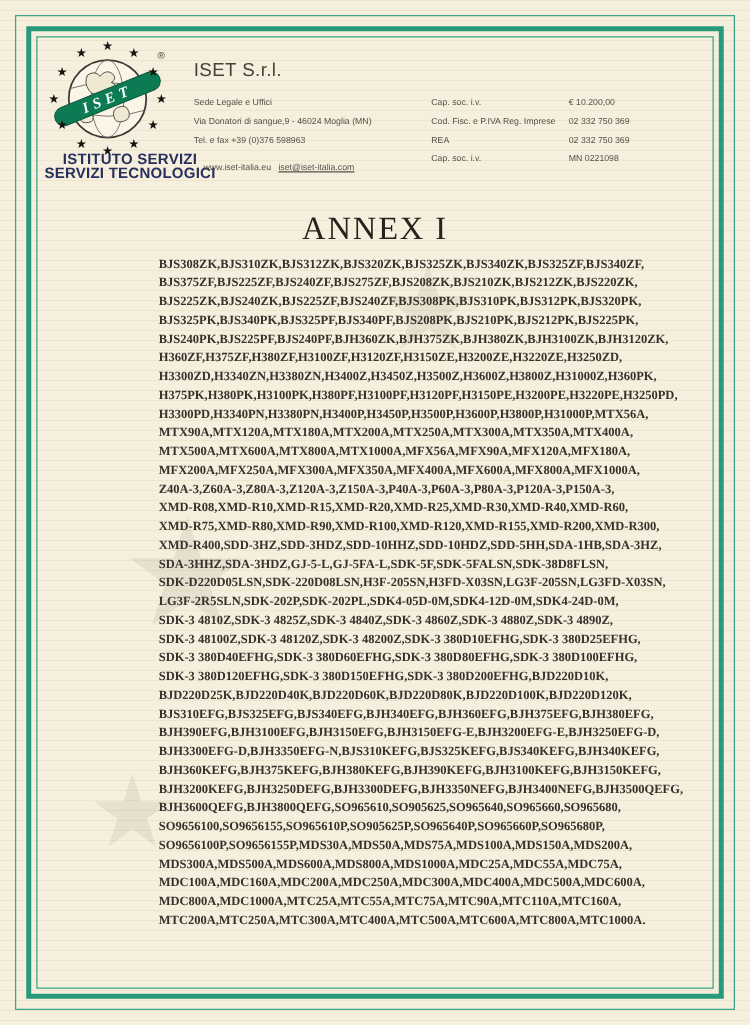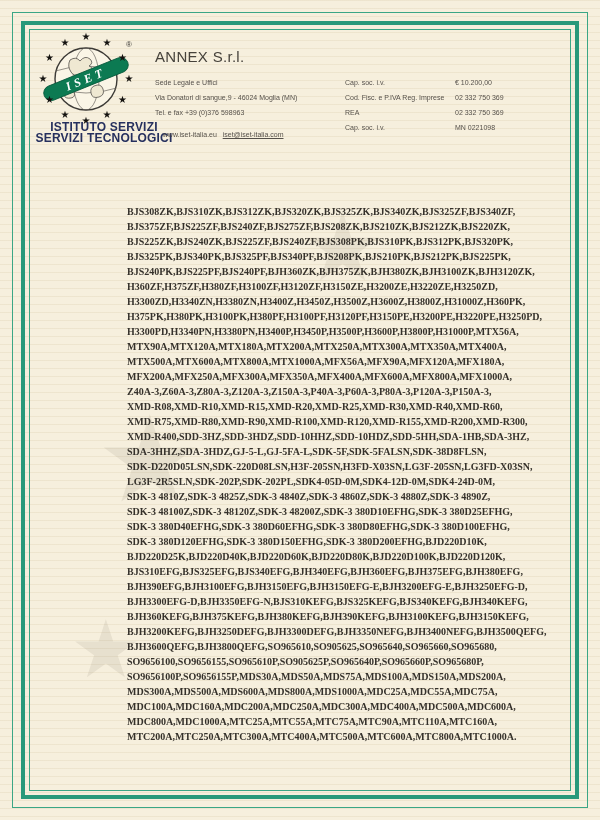--- a/index.html
+++ b/index.html
@@ -95,34 +95,35 @@
         <text x="29" y="15.6">★</text>
     </g>
     <text x="90" y="17" font-size="8" fill="#3c3a36">®</text>
   </svg>
 
   <div class="org-name">
     <div>ISTITUTO SERVIZI</div>
     <div>SERVIZI TECNOLOGICI</div>
   </div>
 
-  <div class="company">ANNEX S.r.l.</div>
+  <div class="company">ISET S.r.l.</div>
 
   <div class="addr l1">Sede Legale e Uffici</div>
   <div class="addr l2">Via Donatori di sangue,9 - 46024 Moglia (MN)</div>
   <div class="addr l3">Tel. e fax +39 (0)376 598963</div>
   <div class="addr l4">
     <span>www.iset-italia.eu</span><span>   </span><span class="email">iset@iset-italia.com</span>
   </div>
 
   <div class="reg-label r1">Cap. soc. i.v.</div>
   <div class="reg-value r1">€ 10.200,00</div>
   <div class="reg-label r2">Cod. Fisc. e P.IVA Reg. Imprese</div>
   <div class="reg-value r2">02 332 750 369</div>
   <div class="reg-label r3">REA</div>
   <div class="reg-value r3">02 332 750 369</div>
   <div class="reg-label r4">Cap. soc. i.v.</div>
   <div class="reg-value r4">MN 0221098</div>
 
+  <div class="annex-title">ANNEX I</div>
 
   <div class="codes"><div class="code-line">BJS308ZK,BJS310ZK,BJS312ZK,BJS320ZK,BJS325ZK,BJS340ZK,BJS325ZF,BJS340ZF,</div><div class="code-line">BJS375ZF,BJS225ZF,BJS240ZF,BJS275ZF,BJS208ZK,BJS210ZK,BJS212ZK,BJS220ZK,</div><div class="code-line">BJS225ZK,BJS240ZK,BJS225ZF,BJS240ZF,BJS308PK,BJS310PK,BJS312PK,BJS320PK,</div><div class="code-line">BJS325PK,BJS340PK,BJS325PF,BJS340PF,BJS208PK,BJS210PK,BJS212PK,BJS225PK,</div><div class="code-line">BJS240PK,BJS225PF,BJS240PF,BJH360ZK,BJH375ZK,BJH380ZK,BJH3100ZK,BJH3120ZK,</div><div class="code-line">H360ZF,H375ZF,H380ZF,H3100ZF,H3120ZF,H3150ZE,H3200ZE,H3220ZE,H3250ZD,</div><div class="code-line">H3300ZD,H3340ZN,H3380ZN,H3400Z,H3450Z,H3500Z,H3600Z,H3800Z,H31000Z,H360PK,</div><div class="code-line">H375PK,H380PK,H3100PK,H380PF,H3100PF,H3120PF,H3150PE,H3200PE,H3220PE,H3250PD,</div><div class="code-line">H3300PD,H3340PN,H3380PN,H3400P,H3450P,H3500P,H3600P,H3800P,H31000P,MTX56A,</div><div class="code-line">MTX90A,MTX120A,MTX180A,MTX200A,MTX250A,MTX300A,MTX350A,MTX400A,</div><div class="code-line">MTX500A,MTX600A,MTX800A,MTX1000A,MFX56A,MFX90A,MFX120A,MFX180A,</div><div class="code-line">MFX200A,MFX250A,MFX300A,MFX350A,MFX400A,MFX600A,MFX800A,MFX1000A,</div><div class="code-line">Z40A-3,Z60A-3,Z80A-3,Z120A-3,Z150A-3,P40A-3,P60A-3,P80A-3,P120A-3,P150A-3,</div><div class="code-line">XMD-R08,XMD-R10,XMD-R15,XMD-R20,XMD-R25,XMD-R30,XMD-R40,XMD-R60,</div><div class="code-line">XMD-R75,XMD-R80,XMD-R90,XMD-R100,XMD-R120,XMD-R155,XMD-R200,XMD-R300,</div><div class="code-line">XMD-R400,SDD-3HZ,SDD-3HDZ,SDD-10HHZ,SDD-10HDZ,SDD-5HH,SDA-1HB,SDA-3HZ,</div><div class="code-line">SDA-3HHZ,SDA-3HDZ,GJ-5-L,GJ-5FA-L,SDK-5F,SDK-5FALSN,SDK-38D8FLSN,</div><div class="code-line">SDK-D220D05LSN,SDK-220D08LSN,H3F-205SN,H3FD-X03SN,LG3F-205SN,LG3FD-X03SN,</div><div class="code-line">LG3F-2R5SLN,SDK-202P,SDK-202PL,SDK4-05D-0M,SDK4-12D-0M,SDK4-24D-0M,</div><div class="code-line">SDK-3 4810Z,SDK-3 4825Z,SDK-3 4840Z,SDK-3 4860Z,SDK-3 4880Z,SDK-3 4890Z,</div><div class="code-line">SDK-3 48100Z,SDK-3 48120Z,SDK-3 48200Z,SDK-3 380D10EFHG,SDK-3 380D25EFHG,</div><div class="code-line">SDK-3 380D40EFHG,SDK-3 380D60EFHG,SDK-3 380D80EFHG,SDK-3 380D100EFHG,</div><div class="code-line">SDK-3 380D120EFHG,SDK-3 380D150EFHG,SDK-3 380D200EFHG,BJD220D10K,</div><div class="code-line">BJD220D25K,BJD220D40K,BJD220D60K,BJD220D80K,BJD220D100K,BJD220D120K,</div><div class="code-line">BJS310EFG,BJS325EFG,BJS340EFG,BJH340EFG,BJH360EFG,BJH375EFG,BJH380EFG,</div><div class="code-line">BJH390EFG,BJH3100EFG,BJH3150EFG,BJH3150EFG-E,BJH3200EFG-E,BJH3250EFG-D,</div><div class="code-line">BJH3300EFG-D,BJH3350EFG-N,BJS310KEFG,BJS325KEFG,BJS340KEFG,BJH340KEFG,</div><div class="code-line">BJH360KEFG,BJH375KEFG,BJH380KEFG,BJH390KEFG,BJH3100KEFG,BJH3150KEFG,</div><div class="code-line">BJH3200KEFG,BJH3250DEFG,BJH3300DEFG,BJH3350NEFG,BJH3400NEFG,BJH3500QEFG,</div><div class="code-line">BJH3600QEFG,BJH3800QEFG,SO965610,SO905625,SO965640,SO965660,SO965680,</div><div class="code-line">SO9656100,SO9656155,SO965610P,SO905625P,SO965640P,SO965660P,SO965680P,</div><div class="code-line">SO9656100P,SO9656155P,MDS30A,MDS50A,MDS75A,MDS100A,MDS150A,MDS200A,</div><div class="code-line">MDS300A,MDS500A,MDS600A,MDS800A,MDS1000A,MDC25A,MDC55A,MDC75A,</div><div class="code-line">MDC100A,MDC160A,MDC200A,MDC250A,MDC300A,MDC400A,MDC500A,MDC600A,</div><div class="code-line">MDC800A,MDC1000A,MTC25A,MTC55A,MTC75A,MTC90A,MTC110A,MTC160A,</div><div class="code-line">MTC200A,MTC250A,MTC300A,MTC400A,MTC500A,MTC600A,MTC800A,MTC1000A.</div></div>
 
 </div>
 
 </body></html>

